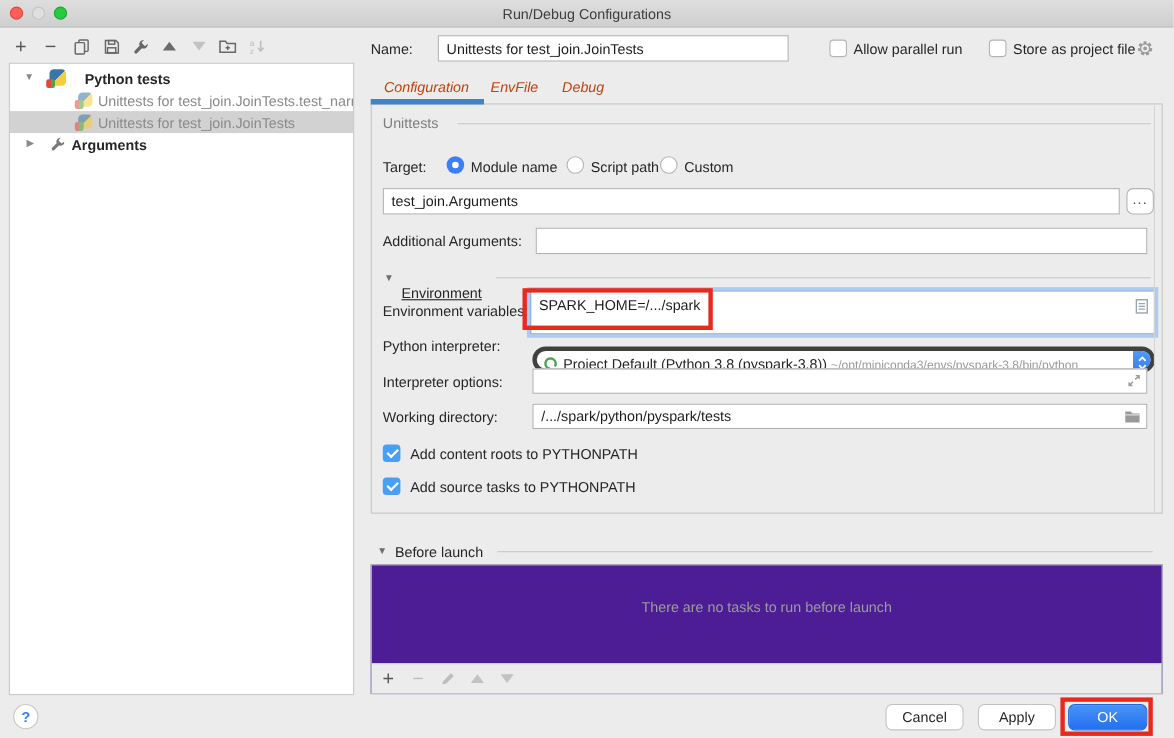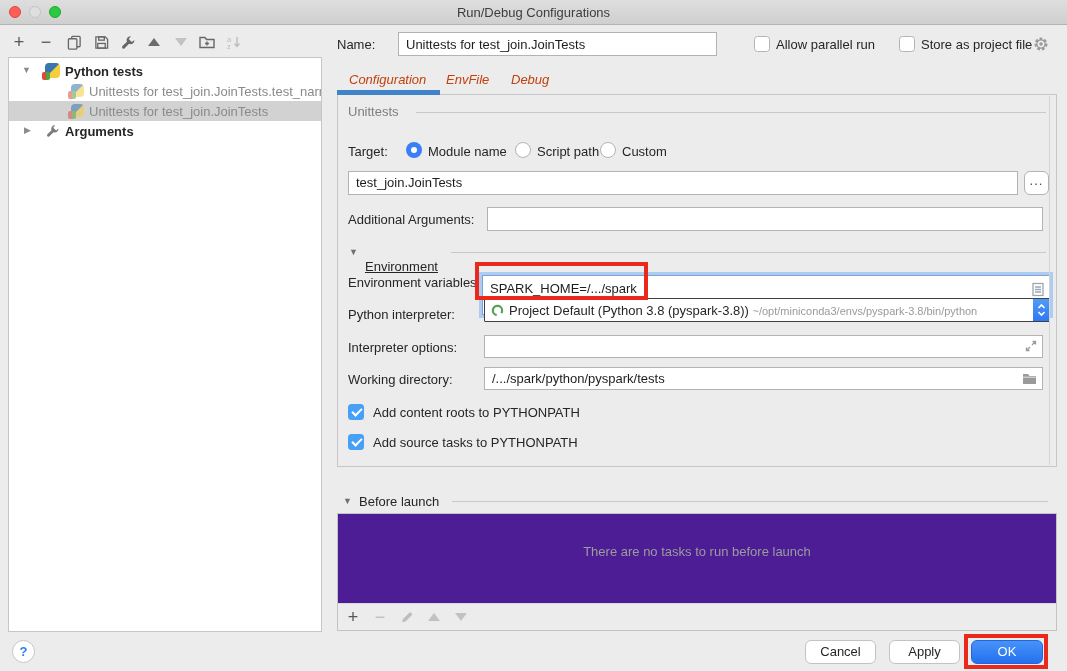--- a/index.html
+++ b/index.html
@@ -60,25 +60,25 @@
 
   .radio { position:absolute; width:16px; height:16px; border-radius:50%; background:#fff; border:1px solid #b4b4b4; }
   .radio.selected { background:#3b7ef7; border:none; }
   .radio.selected::after { content:""; position:absolute; left:5px; top:5px; width:6px; height:6px; border-radius:50%; background:#fff; }
 
   .tfield { position:absolute; height:24px; background:#fff; border:1px solid #b3b3b3; padding:3px 7px 0; color:#1d1d1d; white-space:nowrap; overflow:hidden; }
   .icon-right { position:absolute; right:5px; top:4px; }
   .browse-btn { position:absolute; left:686px; top:76px; width:25px; height:24px; background:#fff;
     border:1px solid #b3b3b3; border-radius:6px; text-align:center; line-height:18px; color:#4a4a4a; letter-spacing:1px; }
 
-  .env-field { position:absolute; left:144px; top:180px; width:568px; height:40px; background:#fff;
+  .env-field { position:absolute; left:144px; top:169px; width:568px; height:40px; background:#fff;
     border:1px solid #7aa3dd; box-shadow:0 0 0 3px #aecbf0; padding:5px 7px 0; color:#1d1d1d; }
 
-  .combo { position:absolute; left:146px; top:203px; width:566px; height:24px; background:#fff;
-    border:1px solid #404040; border-radius:1px; padding:4px 24px 0 6px; white-space:nowrap; overflow:hidden; }
+  .combo { position:absolute; left:146px; top:220px; width:566px; height:24px; background:#fff;
+    border:4px solid #404040; border-radius:12px; padding:4px 24px 0 6px; white-space:nowrap; overflow:hidden; }
   .combo .path { color:#9a9a9a; font-size:11px; }
   .stepper { position:absolute; right:-1px; top:-1px; width:17px; height:24px; border-radius:0 4px 4px 0;
     background:linear-gradient(#519cf8,#2d77f3); display:flex; align-items:center; justify-content:center; }
   .conda-ring { display:inline-block; vertical-align:-2px; margin-right:5px; }
 
   
   .bl-panel { position:absolute; left:337px; top:513px; width:720px; height:118px; border:1px solid #c3c3c3; background:#4c1d95; }
   .bl-empty { position:absolute; left:0; top:30px; width:100%; text-align:center; color:#9c9c9c; }
   .bl-toolbar { position:absolute; left:0; bottom:0; width:100%; height:27px; background:#ececec; border-top:1px solid #dadada; }
   .bl-btn { position:absolute; top:3px; width:20px; height:20px; display:flex; align-items:center; justify-content:center; }
@@ -152,21 +152,21 @@
         <path d="M11 2 v9 M8.5 8.5 L11 11.5 L13.5 8.5" stroke="#bdbdbd" stroke-width="1.4" fill="none"></path>
       </svg>
   </div>
 
   <div class="tree-panel">
     <div class="tree-row" style="top:3px;">
       <span class="disc" style="left:13px;">▼</span>
       <span class="py-icon" style="left:36px; top:2px;">
           <span class="badge"></span>
         </span>
-      <span class="lbl bold" style="left:56px;text-align:right;">Python tests</span>
+      <span class="lbl bold" style="left:68px;text-align:right;">Python tests</span>
     </div>
     <div class="tree-row" style="top:23px;">
       <span class="py-icon py-faded" style="left:62px; top:3px;">
           <span class="badge"></span>
         </span>
       <span class="lbl cfg-text" style="left:80px;">Unittests for test_join.JoinTests.test_narrow</span>
     </div>
     <div class="tree-row selected" style="top:43px;">
       <span class="py-icon py-faded" style="left:62px; top:3px;">
           <span class="badge"></span>
@@ -207,21 +207,21 @@
 
     <span class="field-label" style="left:10px; top:49px;">Target:</span>
     <span class="radio selected" style="left:68px; top:47px;"></span>
     <span class="field-label" style="left:90px; top:49px;">Module name</span>
     <span class="radio" style="left:177px; top:47px;"></span>
     <span class="field-label" style="left:199px; top:49px;">Script path</span>
     <span class="radio" style="left:262px; top:47px;"></span>
     <span class="field-label" style="left:284px; top:49px;">Custom</span>
 
     <div class="tfield" style="left:10px; top:76px; width:670px;">
-      <span>test_join.JoinTests</span>
+      <span>test_join.Arguments</span>
     </div>
     <div class="browse-btn">...</div>
 
     <span class="field-label" style="left:10px; top:117px;">Additional Arguments:</span>
     <div class="tfield" style="left:149px; top:112px; width:556px;">
       <span></span>
     </div>
 
     <span class="sec-arrow" style="left:11px; top:152px;">▼</span>
     <span class="sec-title" style="left:27px; top:164px;text-decoration:underline;">Environment</span>

